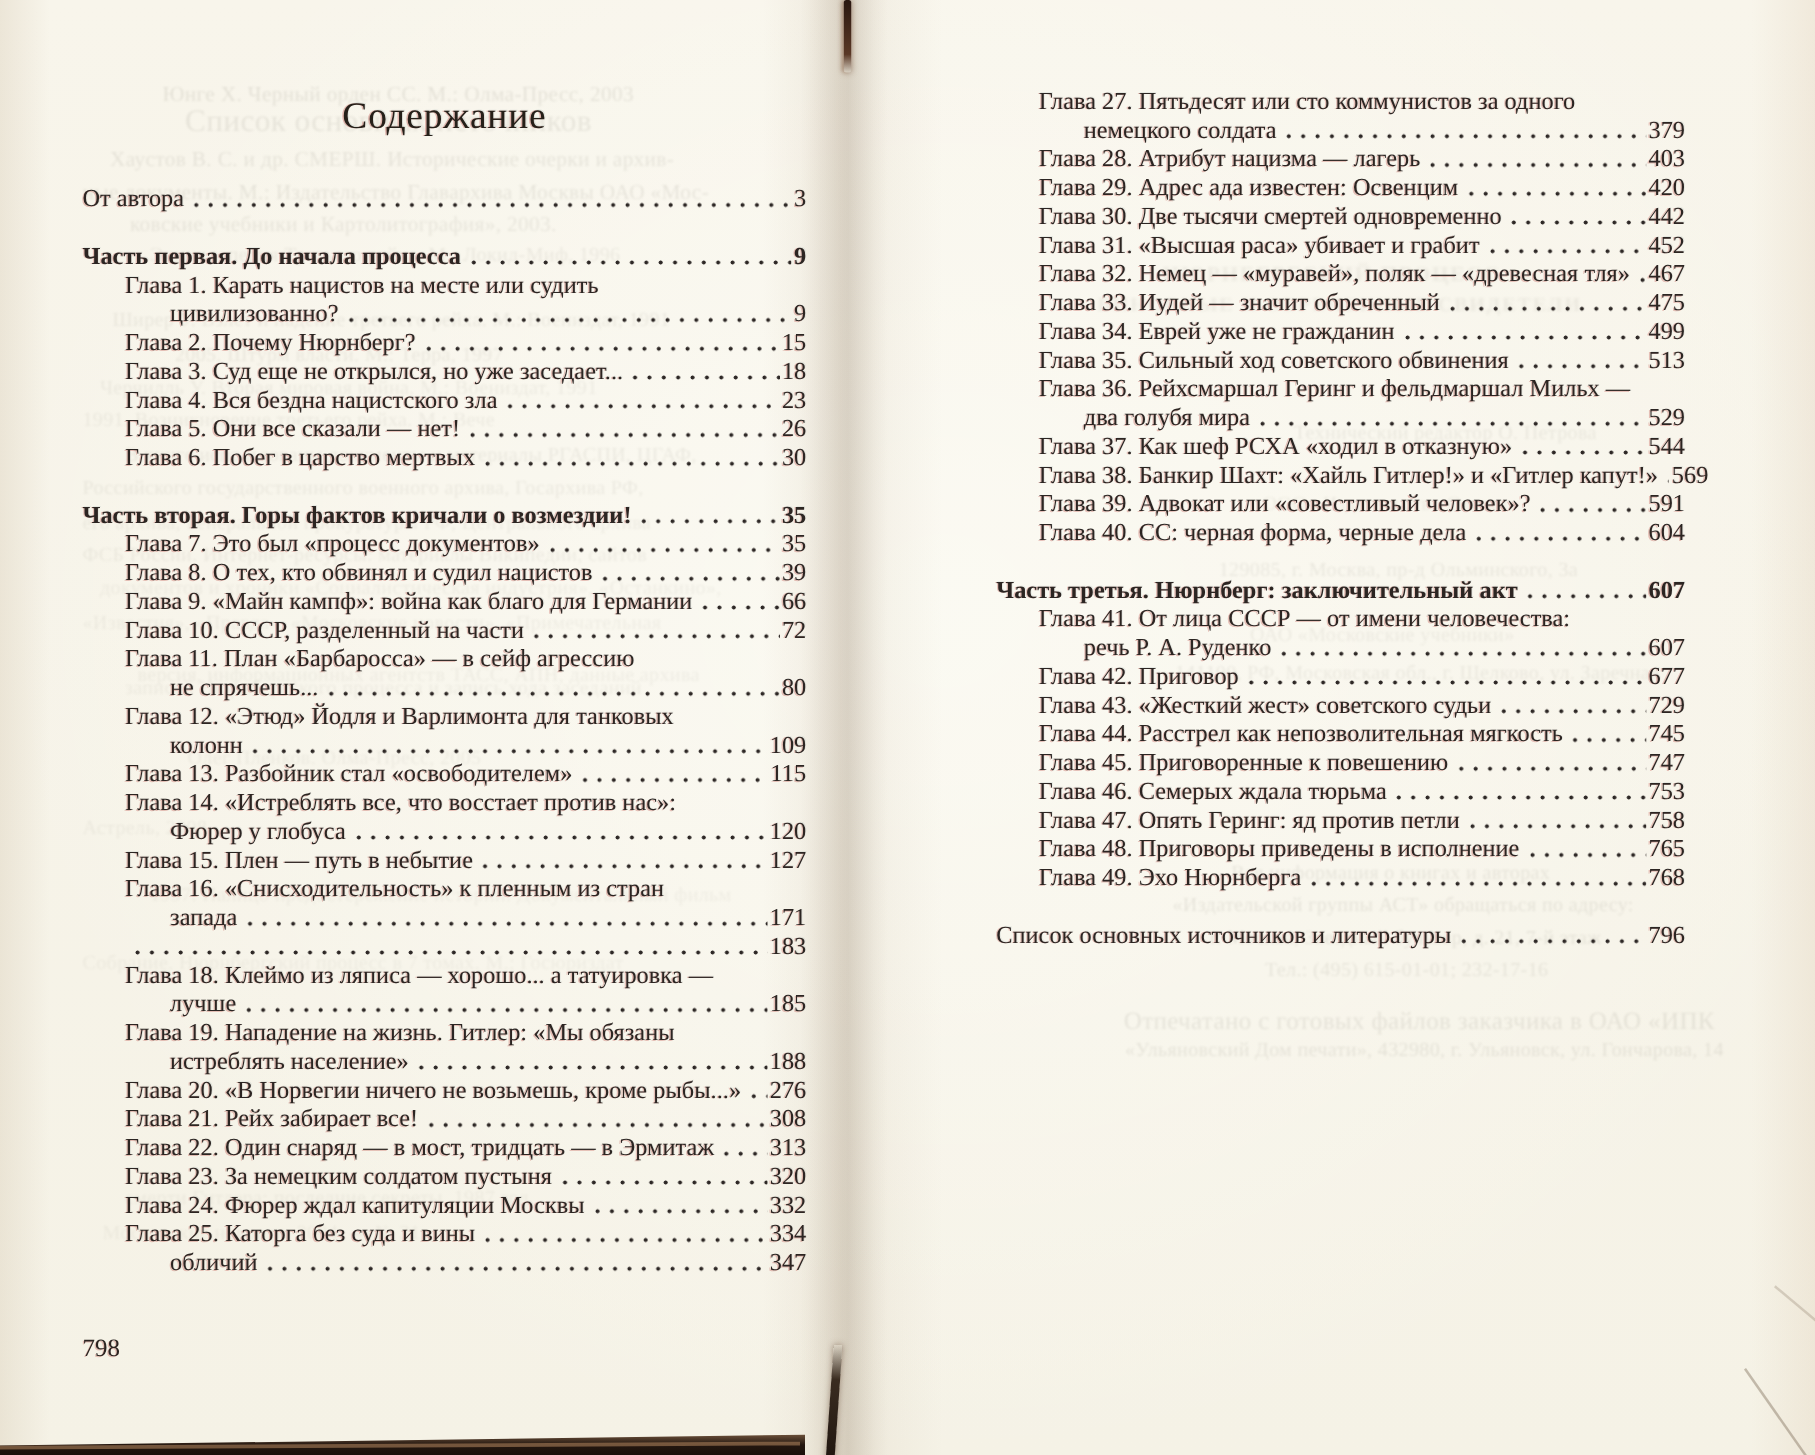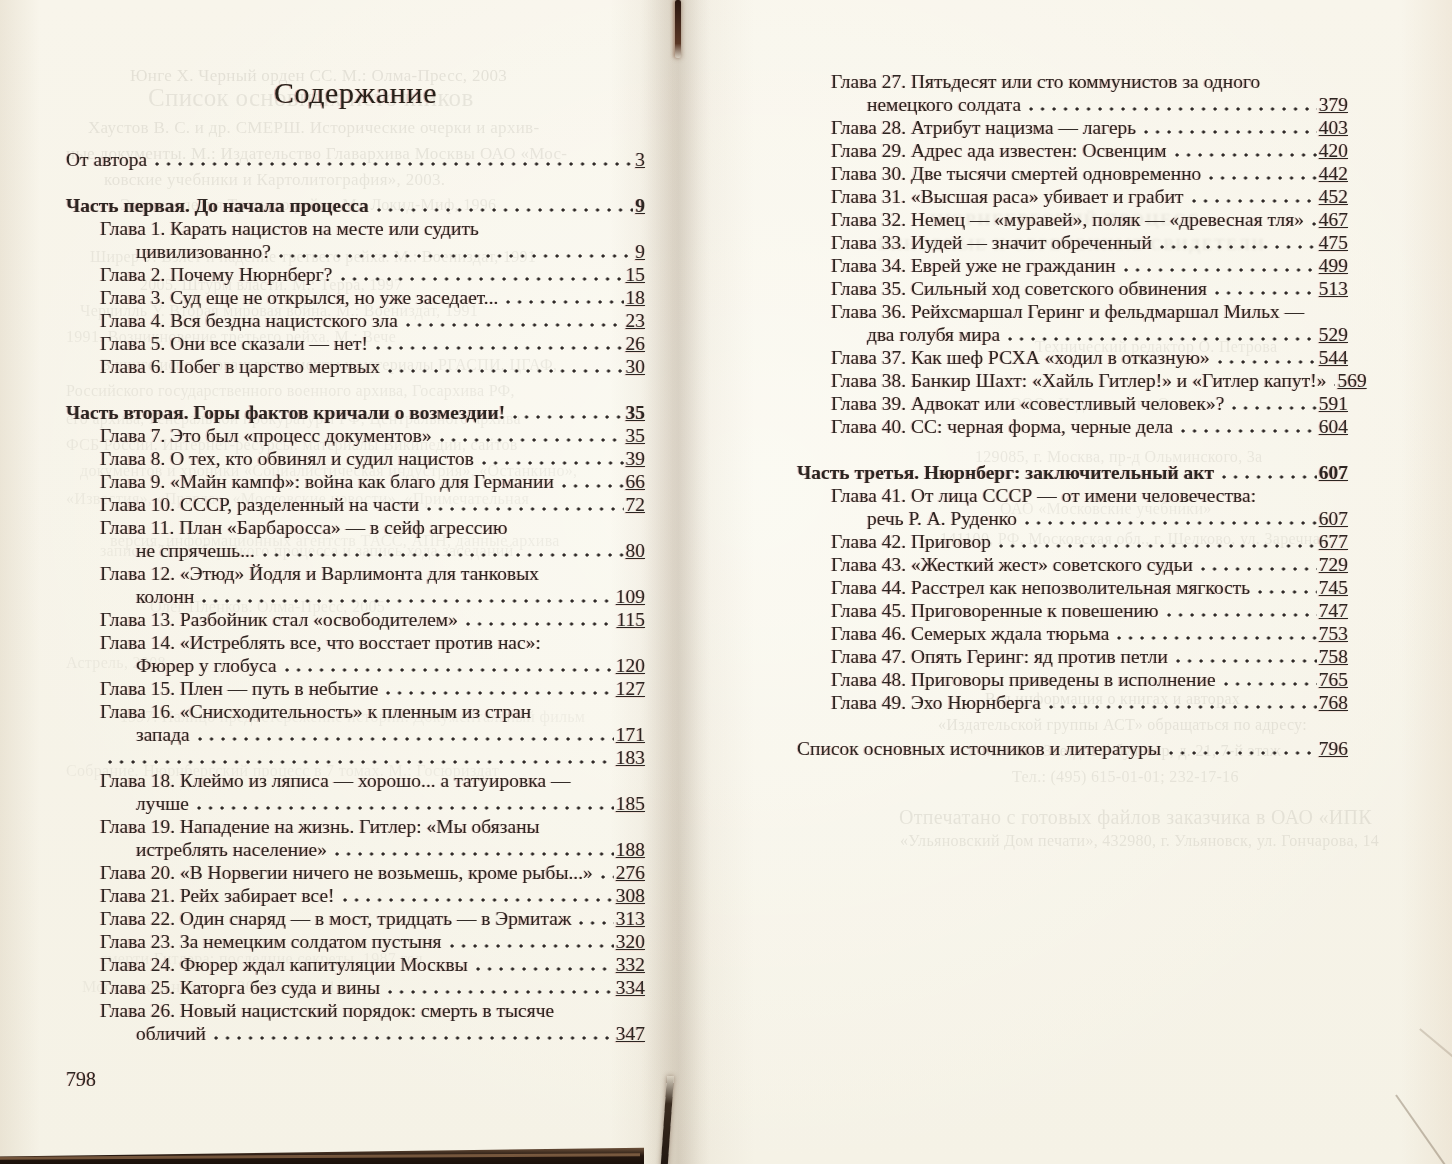--- a/index.html
+++ b/index.html
@@ -41,21 +41,21 @@
   .toc-line { display:flex; }
   .kind-chapter .toc-line { padding-left:34px; }
   .kind-chapter .toc-line.cont { padding-left:70px; }
   .toc-text { white-space:nowrap; }
   .leader {
     flex:1 1 auto; min-width:4px; margin:0 2px 0 5px;
     background-image:radial-gradient(circle at 2px 2px, #2e2826 1.35px, rgba(46,40,38,0) 1.85px);
     background-size:11.5px 4px; background-repeat:repeat-x;
     background-position:left 3px bottom 5px;
   }
-  .toc-page { white-space:nowrap;text-decoration:underline; }
+  .toc-page { white-space:nowrap; }
   .folio {
     position:absolute; left:66px; top:1068px; z-index:2;
     font-size:20px; color:#2c2522;
     text-shadow:-1.1px .4px 0 rgba(178,52,44,.28);
   }
   
   .ghost-layer { position:absolute; inset:0; z-index:1; }
   .ghost {
     position:absolute; white-space:nowrap; color:#6e6a5c;
     filter:blur(.7px); letter-spacing:.3px;
@@ -353,23 +353,20 @@
         </div>
       </div>
       <div class="toc-entry kind-chapter">
         <div class="toc-line last">
           <span class="toc-text">Глава 25. Каторга без суда и вины</span>
           <span class="leader"></span>
           <span class="toc-page">334</span>
         </div>
       </div>
       <div class="toc-entry kind-chapter">
-        <div class="toc-line">
-          <span class="toc-text">Глава 26. Новый нацистский порядок: смерть в тысяче</span>
-        </div>
         <div class="toc-line cont last">
           <span class="toc-text">обличий</span>
           <span class="leader"></span>
           <span class="toc-page">347</span>
         </div>
       </div>
     </div>
   <div class="toc toc-right">
       <div class="toc-entry kind-chapter">
         <div class="toc-line">

